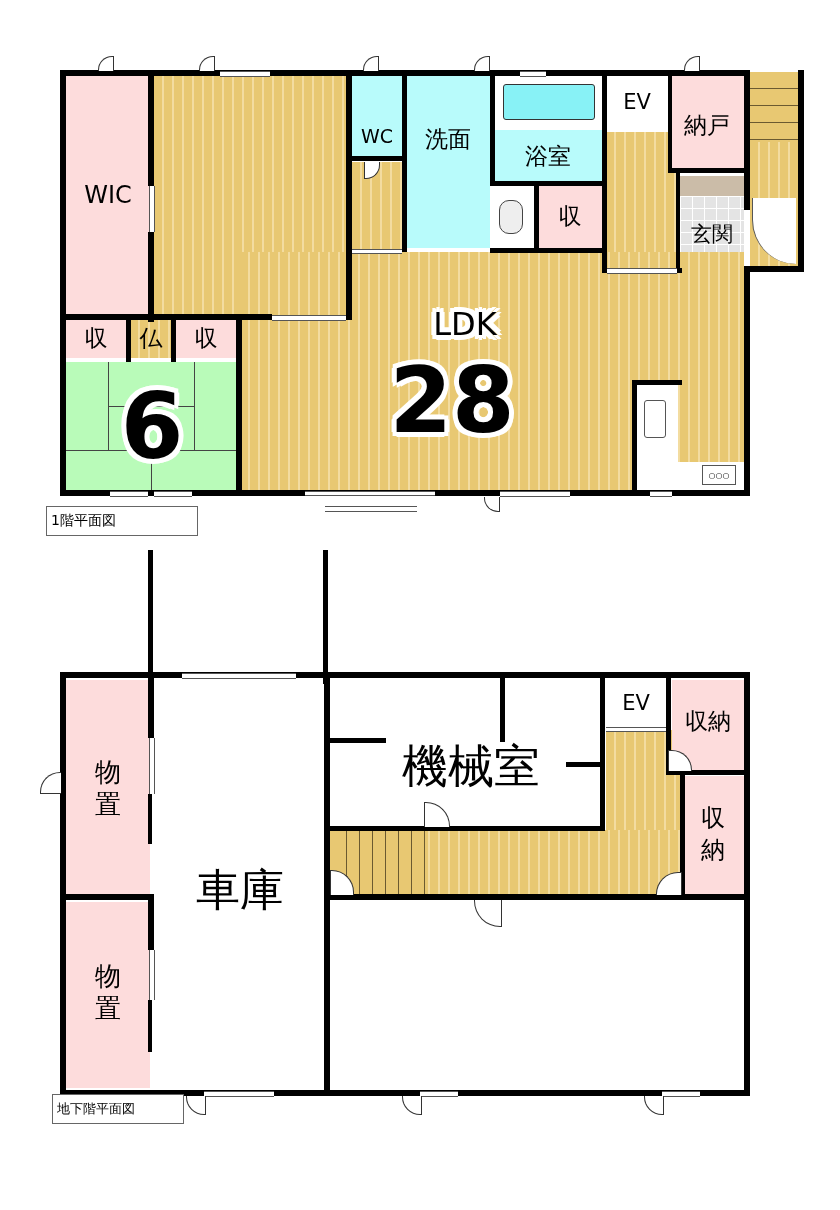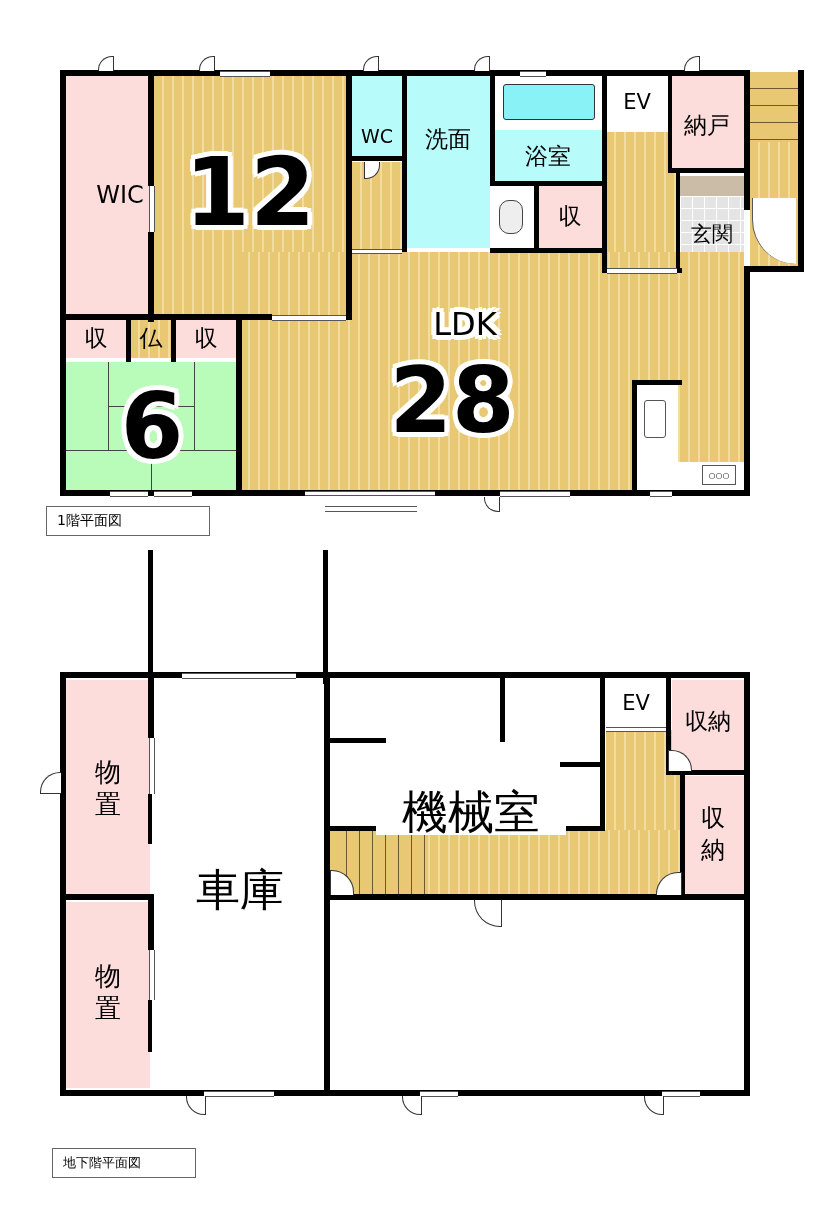--- a/index.html
+++ b/index.html
@@ -11,21 +11,21 @@
   .green{background:#b9fbb9;}
   .white{background:#ffffff;}
   .genkan{background-color:#e4e4e4;background-image:linear-gradient(#ffffff 1px,transparent 1px),linear-gradient(90deg,#ffffff 1px,transparent 1px);background-size:12px 12px;}
   .step{background:#cbbca8;}
   .wall{background:#000;position:absolute;}
   .lbl{position:absolute;color:#000;text-align:center;white-space:nowrap;line-height:1;}
   .big{font-family:"DejaVu Sans",sans-serif;font-weight:bold;color:#000;-webkit-text-stroke:0;text-shadow:
     0 0 0 #fff,3px 3px 0 #fff,-3px -3px 0 #fff,3px -3px 0 #fff,-3px 3px 0 #fff,
     0 5px 0 #fff,0 -5px 0 #fff,5px 0 0 #fff,-5px 0 0 #fff,
     4px 4px 0 #fff,-4px -4px 0 #fff,4px -4px 0 #fff,-4px 4px 0 #fff;}
-  .cap{border:1px solid #666;background:#fff;font-size:14px;padding:5px 10px;position:absolute;}
+  .cap{border:1px solid #666;background:#fff;font-size:14px;padding:5px 4px;position:absolute;}
   .win{position:absolute;background:#fff;border-top:1px solid #555;border-bottom:1px solid #555;}
   .winv{position:absolute;background:#fff;border-left:1px solid #555;border-right:1px solid #555;}
   .door{position:absolute;border:1px solid #333;background:#fff;}
   .stairs-h{background-color:#e8c872;background-image:repeating-linear-gradient(180deg,#e8c872 0px,#e8c872 16px,#6b5a30 16px,#6b5a30 17px);}
   .stairs-v{background-color:#e8c872;background-image:repeating-linear-gradient(90deg,#e8c872 0px,#e8c872 8px,#f3dca0 8px,#f3dca0 10px);}
 </style>
 </head>
 <body>
 
 <div class="abs" style="left:0;top:0;width:840px;height:540px;">
@@ -108,22 +108,21 @@
   <div class="win" style="left:352px;top:249px;width:50px;height:3px;"></div>
 
   <div class="door" style="left:98px;top:56px;width:14px;height:14px;border-radius:14px 0 0 0;border-bottom:none;"></div>
   <div class="door" style="left:199px;top:56px;width:14px;height:14px;border-radius:14px 0 0 0;border-bottom:none;"></div>
   <div class="door" style="left:363px;top:56px;width:14px;height:14px;border-radius:14px 0 0 0;border-bottom:none;"></div>
   <div class="door" style="left:474px;top:56px;width:14px;height:14px;border-radius:14px 0 0 0;border-bottom:none;"></div>
   <div class="door" style="left:684px;top:56px;width:14px;height:14px;border-radius:14px 0 0 0;border-bottom:none;"></div>
   <div class="door" style="left:364px;top:162px;width:14px;height:16px;border-radius:0 0 14px 0;border-top:none;"></div>
   <div class="door" style="left:484px;top:497px;width:14px;height:14px;border-radius:0 0 0 14px;border-top:none;"></div>
 
-  <div class="lbl" style="left:78px;top:183px;width:84px;font-size:24px;">WIC</div>
-  <div class="lbl big" style="left:160px;top:146px;width:180px;font-size:94px;">12</div>
+  <div class="lbl" style="left:66px;top:183px;width:84px;font-size:24px;">WIC</div>
   <div class="lbl" style="left:352px;top:127px;width:50px;font-size:19px;">WC</div>
   <div class="lbl" style="left:406px;top:128px;width:84px;font-size:23px;">洗面</div>
   <div class="lbl" style="left:494px;top:145px;width:108px;font-size:23px;">浴室</div>
   <div class="lbl" style="left:606px;top:92px;width:62px;font-size:21px;">EV</div>
   <div class="lbl" style="left:670px;top:114px;width:74px;font-size:23px;">納戸</div>
   <div class="lbl" style="left:538px;top:205px;width:64px;font-size:23px;">収</div>
   <div class="lbl" style="left:680px;top:224px;width:64px;font-size:21px;">玄関</div>
   <div class="lbl" style="left:66px;top:327px;width:60px;font-size:23px;">収</div>
   <div class="lbl" style="left:130px;top:327px;width:42px;font-size:23px;">仏</div>
   <div class="lbl" style="left:176px;top:327px;width:60px;font-size:23px;">収</div>
@@ -184,19 +183,19 @@
   <div class="door" style="left:668px;top:210px;width:22px;height:20px;border-radius:0 20px 0 0;border-bottom:none;"></div>
   <div class="door" style="left:656px;top:332px;width:24px;height:22px;border-radius:22px 0 0 0;border-bottom:none;"></div>
   <div class="door" style="left:474px;top:360px;width:26px;height:26px;border-radius:0 0 0 26px;border-top:none;"></div>
   <div class="door" style="left:186px;top:556px;width:18px;height:18px;border-radius:0 0 0 18px;border-top:none;"></div>
   <div class="door" style="left:402px;top:556px;width:18px;height:18px;border-radius:0 0 0 18px;border-top:none;"></div>
   <div class="door" style="left:644px;top:556px;width:18px;height:18px;border-radius:0 0 0 18px;border-top:none;"></div>
 
   <div class="lbl" style="left:88px;top:216px;width:40px;font-size:26px;line-height:32px;white-space:normal;">物置</div>
   <div class="lbl" style="left:88px;top:420px;width:40px;font-size:26px;line-height:32px;white-space:normal;">物置</div>
   <div class="lbl" style="left:154px;top:328px;width:172px;font-size:44px;">車庫</div>
-  <div class="lbl" style="left:376px;top:203px;width:190px;font-size:46px;background:#fff;margin-top:46px;">機械室</div>
+  <div class="lbl" style="left:376px;top:203px;width:190px;font-size:46px;background:#fff;">機械室</div>
   <div class="lbl" style="left:606px;top:153px;width:60px;font-size:21px;">EV</div>
   <div class="lbl" style="left:672px;top:170px;width:72px;font-size:23px;">収納</div>
   <div class="lbl" style="left:696px;top:262px;width:34px;font-size:24px;line-height:32px;white-space:normal;">収納</div>
 
-  <div class="cap" style="left:52px;top:608px;width:122px;font-size:13px;">地下階平面図</div>
+  <div class="cap" style="left:52px;top:554px;width:122px;font-size:13px;">地下階平面図</div>
 </div>
 
 </body></html>

